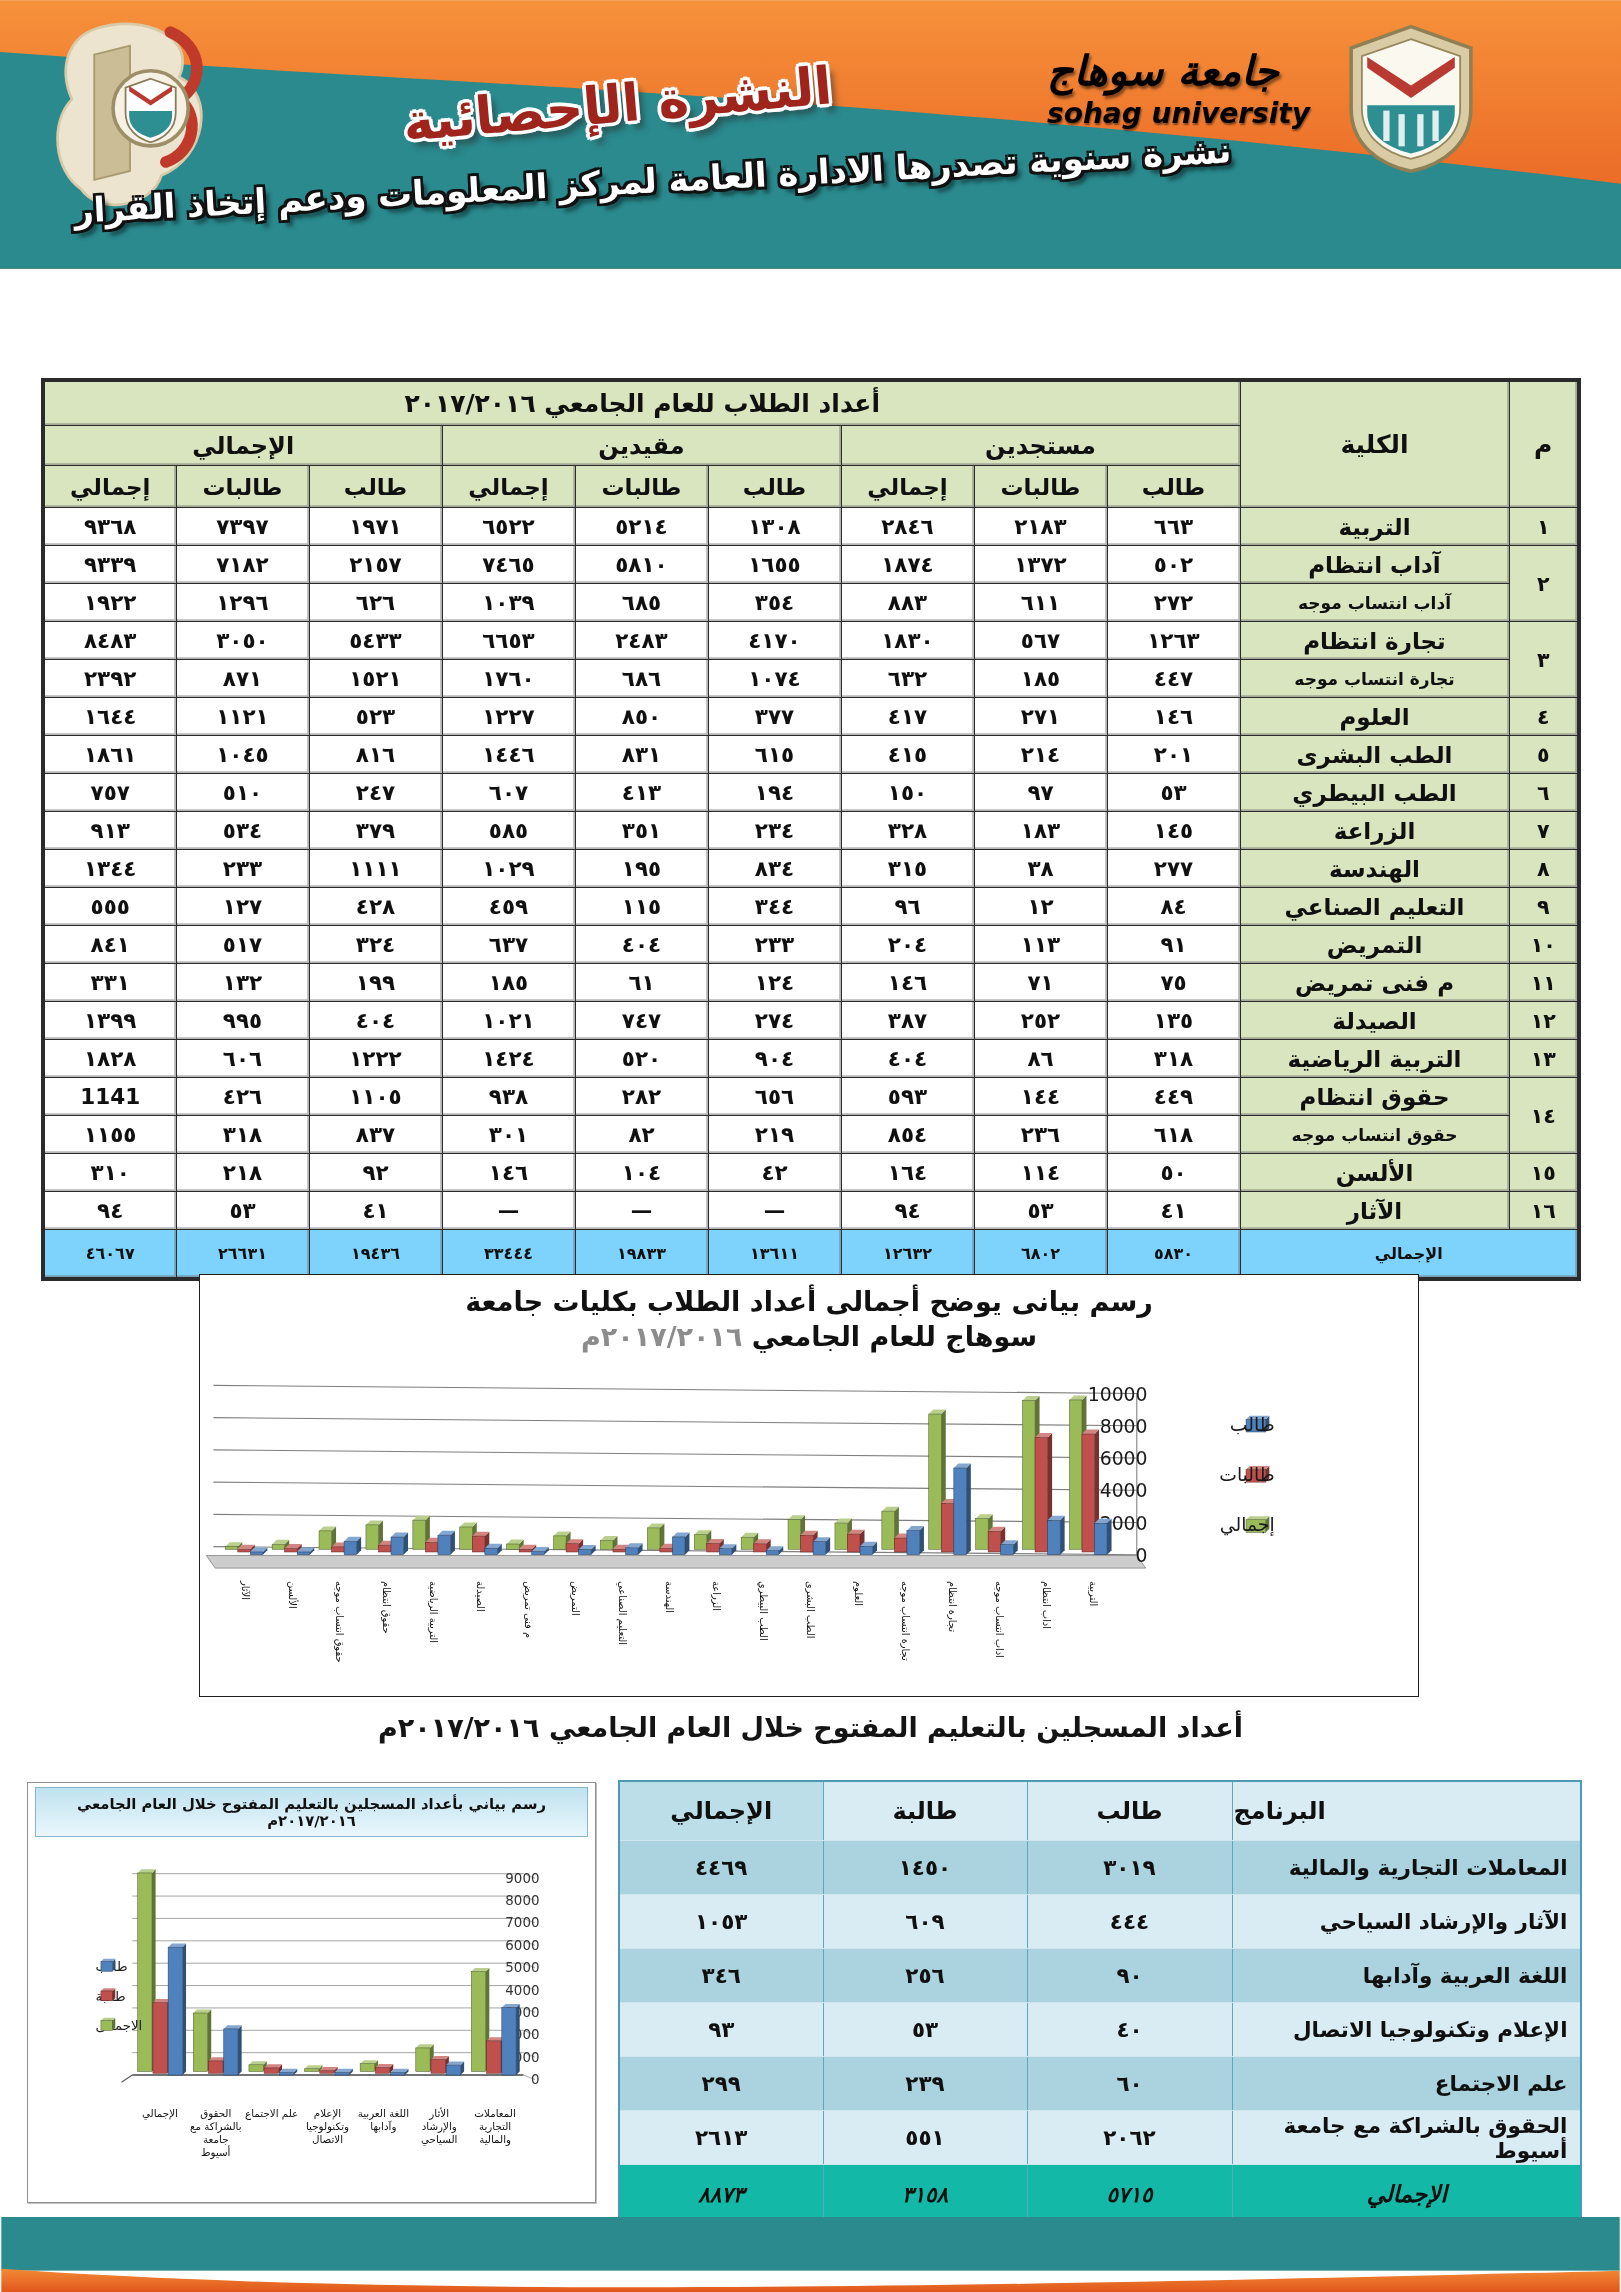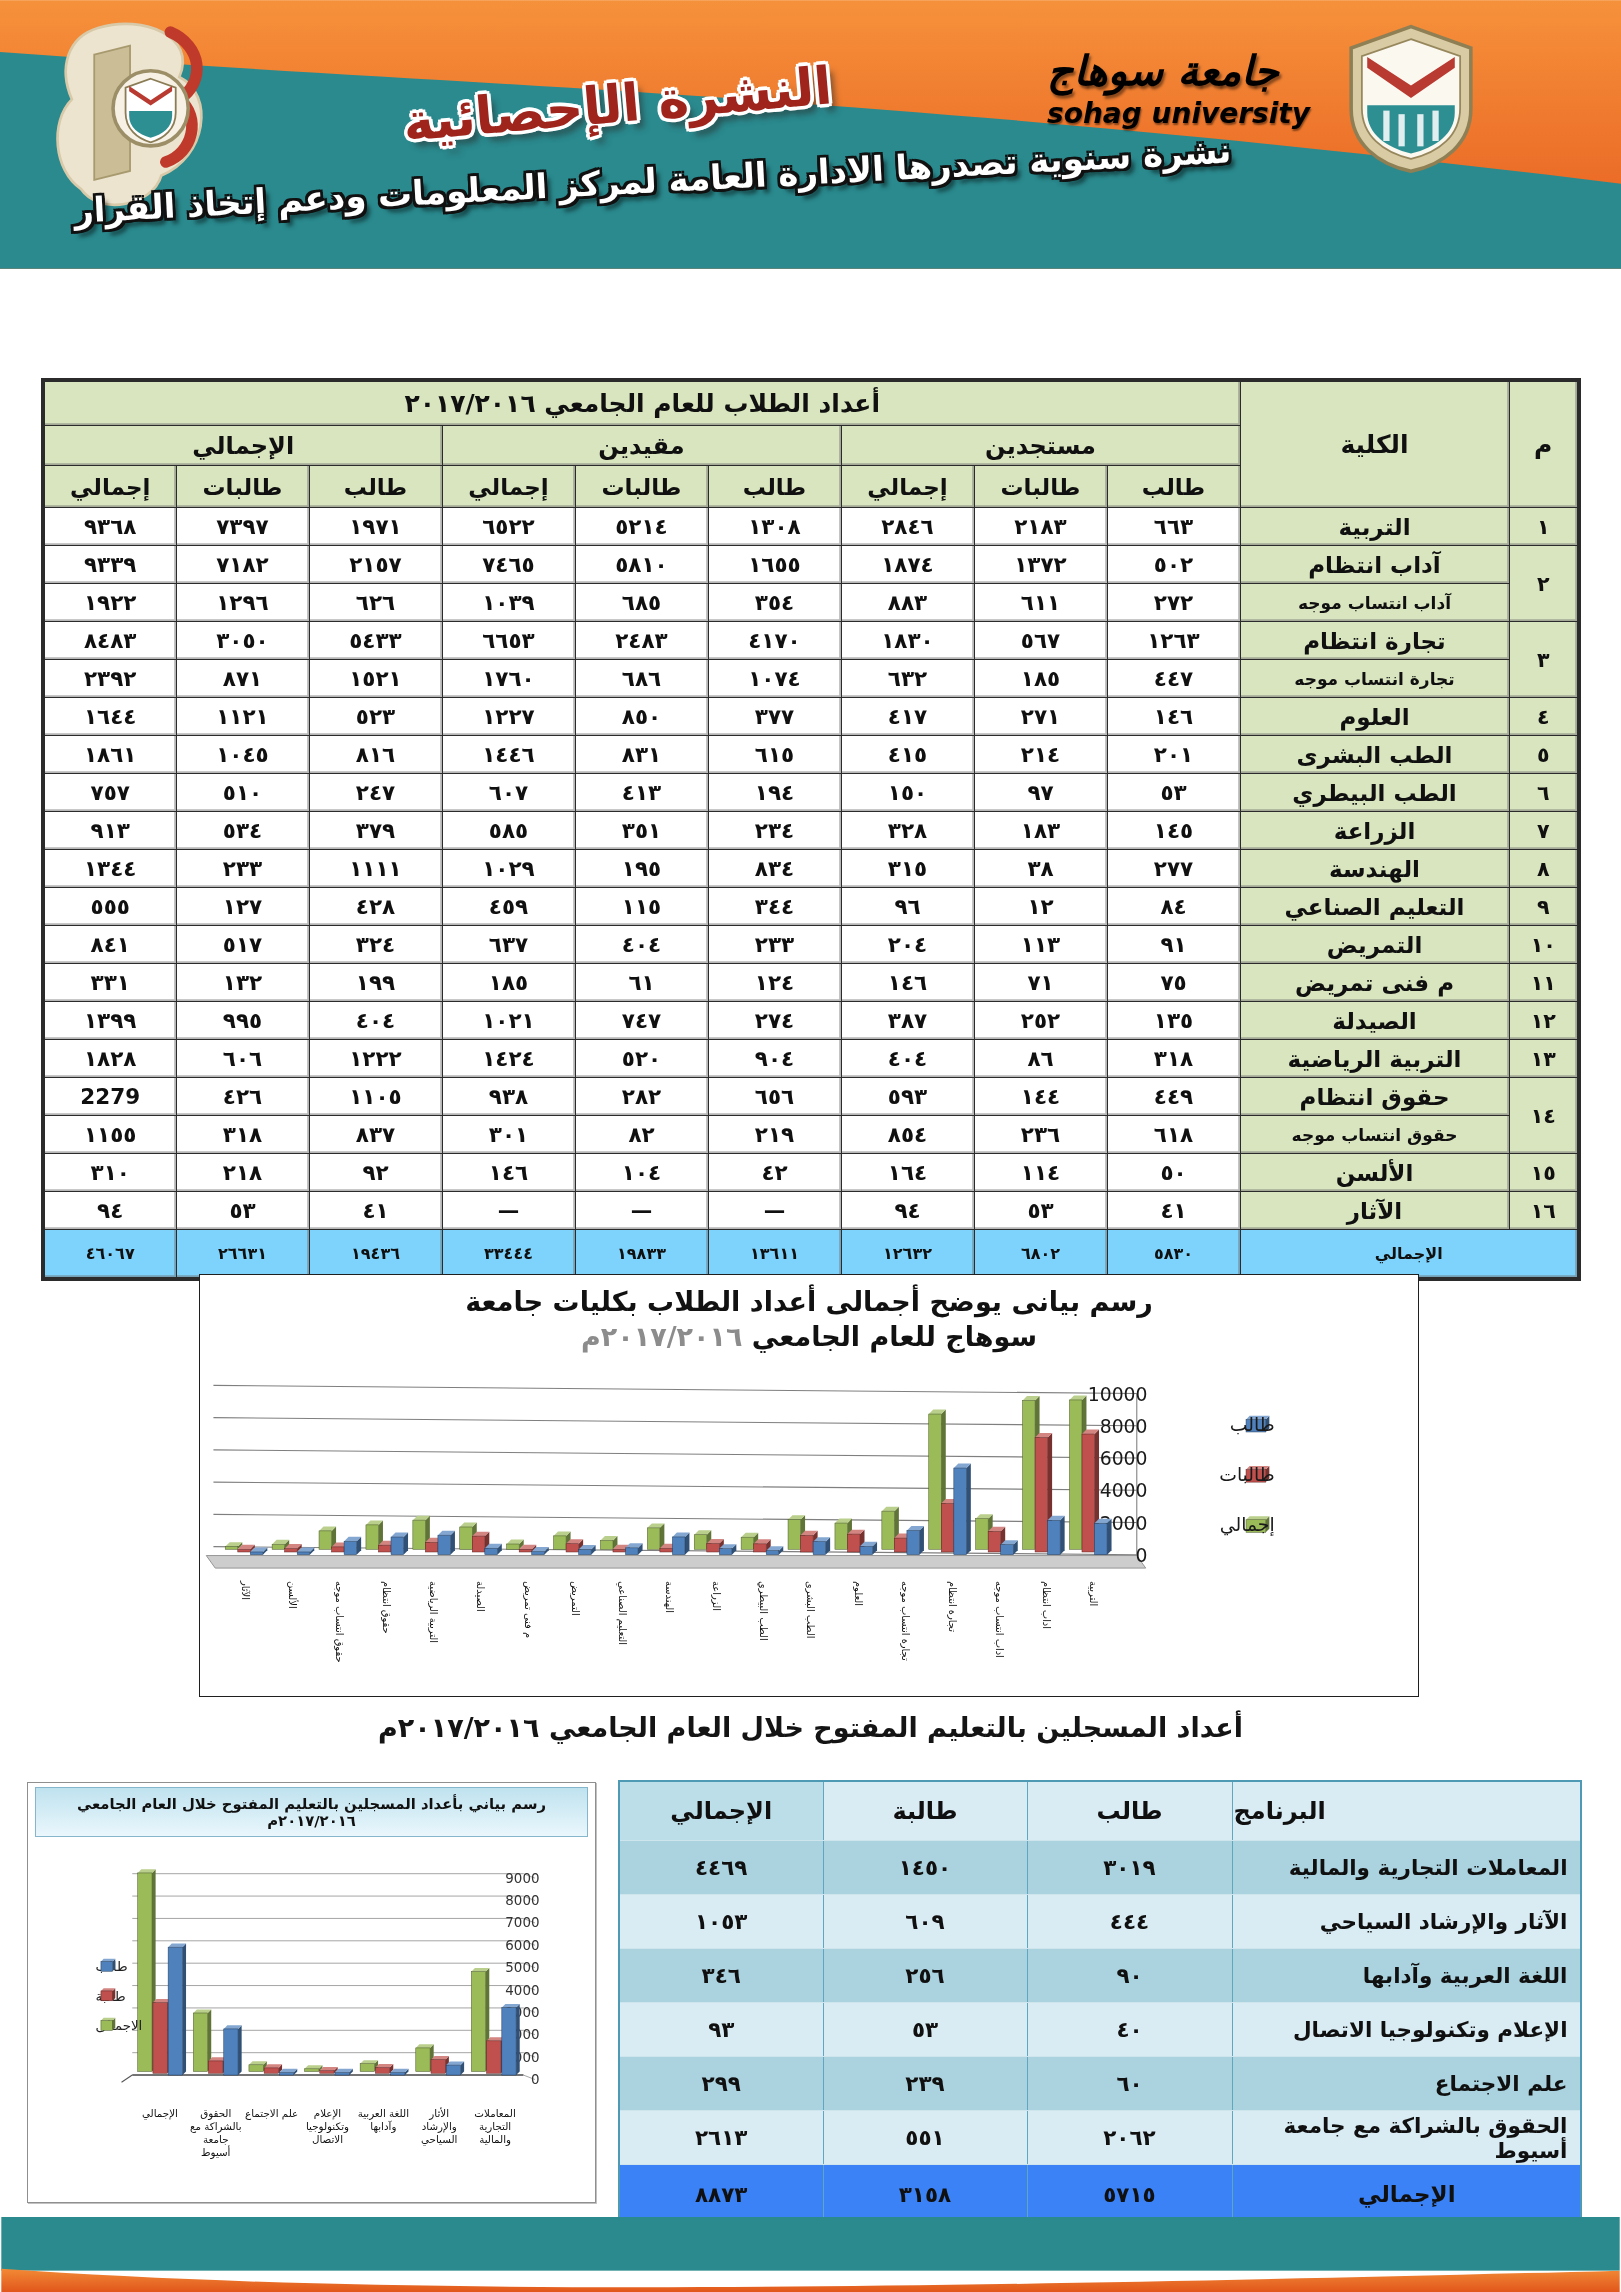--- a/index.html
+++ b/index.html
@@ -66,21 +66,21 @@
     table-layout:fixed;border:2.7px solid #4E9AB5;}
   .open th,.open td{border:1.8px solid #5FA7BF;border-top-color:#cfe5ee;border-bottom-color:#cfe5ee;
     font-weight:bold;text-align:center;vertical-align:middle;color:#101010;}
   .open th{font-size:24px;height:56px;background:#D9ECF4;}
   .open th.proghead{text-align:left;padding-right:27px;}
   .open th.totalh{background:#BCDEE9;}
   .open td{font-size:21.5px;height:51px;}
   .open td.prog{text-align:right;padding-right:12.5px;}
   .open tr.odd td{background:#ABD3DF;}
   .open tr.even td{background:#D9ECF4;}
-  .open tr.t2total td{background:#3b82f6;height:56px;}
+  .open tr.t2total td{background:#14b8a6;height:56px;font-style:italic;}
   .open tr.t2total td.prog{text-align:center;padding-right:0;font-size:23px;}
 
   .footer{position:absolute;left:0;bottom:0;width:1621px;height:76px;}
 </style>
 </head>
 <body>
 
 <div class="page">
 
   <div class="banner">
@@ -358,21 +358,21 @@
           <td class="mcell" rowspan="2">١٤</td>
           <td class="college">حقوق انتظام</td>
           <td class="val">٤٤٩</td>
           <td class="val">١٤٤</td>
           <td class="val">٥٩٣</td>
           <td class="val">٦٥٦</td>
           <td class="val">٢٨٢</td>
           <td class="val">٩٣٨</td>
           <td class="val">١١٠٥</td>
           <td class="val">٤٢٦</td>
-          <td class="val">2279</td>
+          <td class="val">1141</td>
         </tr>
         <tr>
           <td class="college sm">حقوق انتساب موجه</td>
           <td class="val">٦١٨</td>
           <td class="val">٢٣٦</td>
           <td class="val">٨٥٤</td>
           <td class="val">٢١٩</td>
           <td class="val">٨٢</td>
           <td class="val">٣٠١</td>
           <td class="val">٨٣٧</td>

